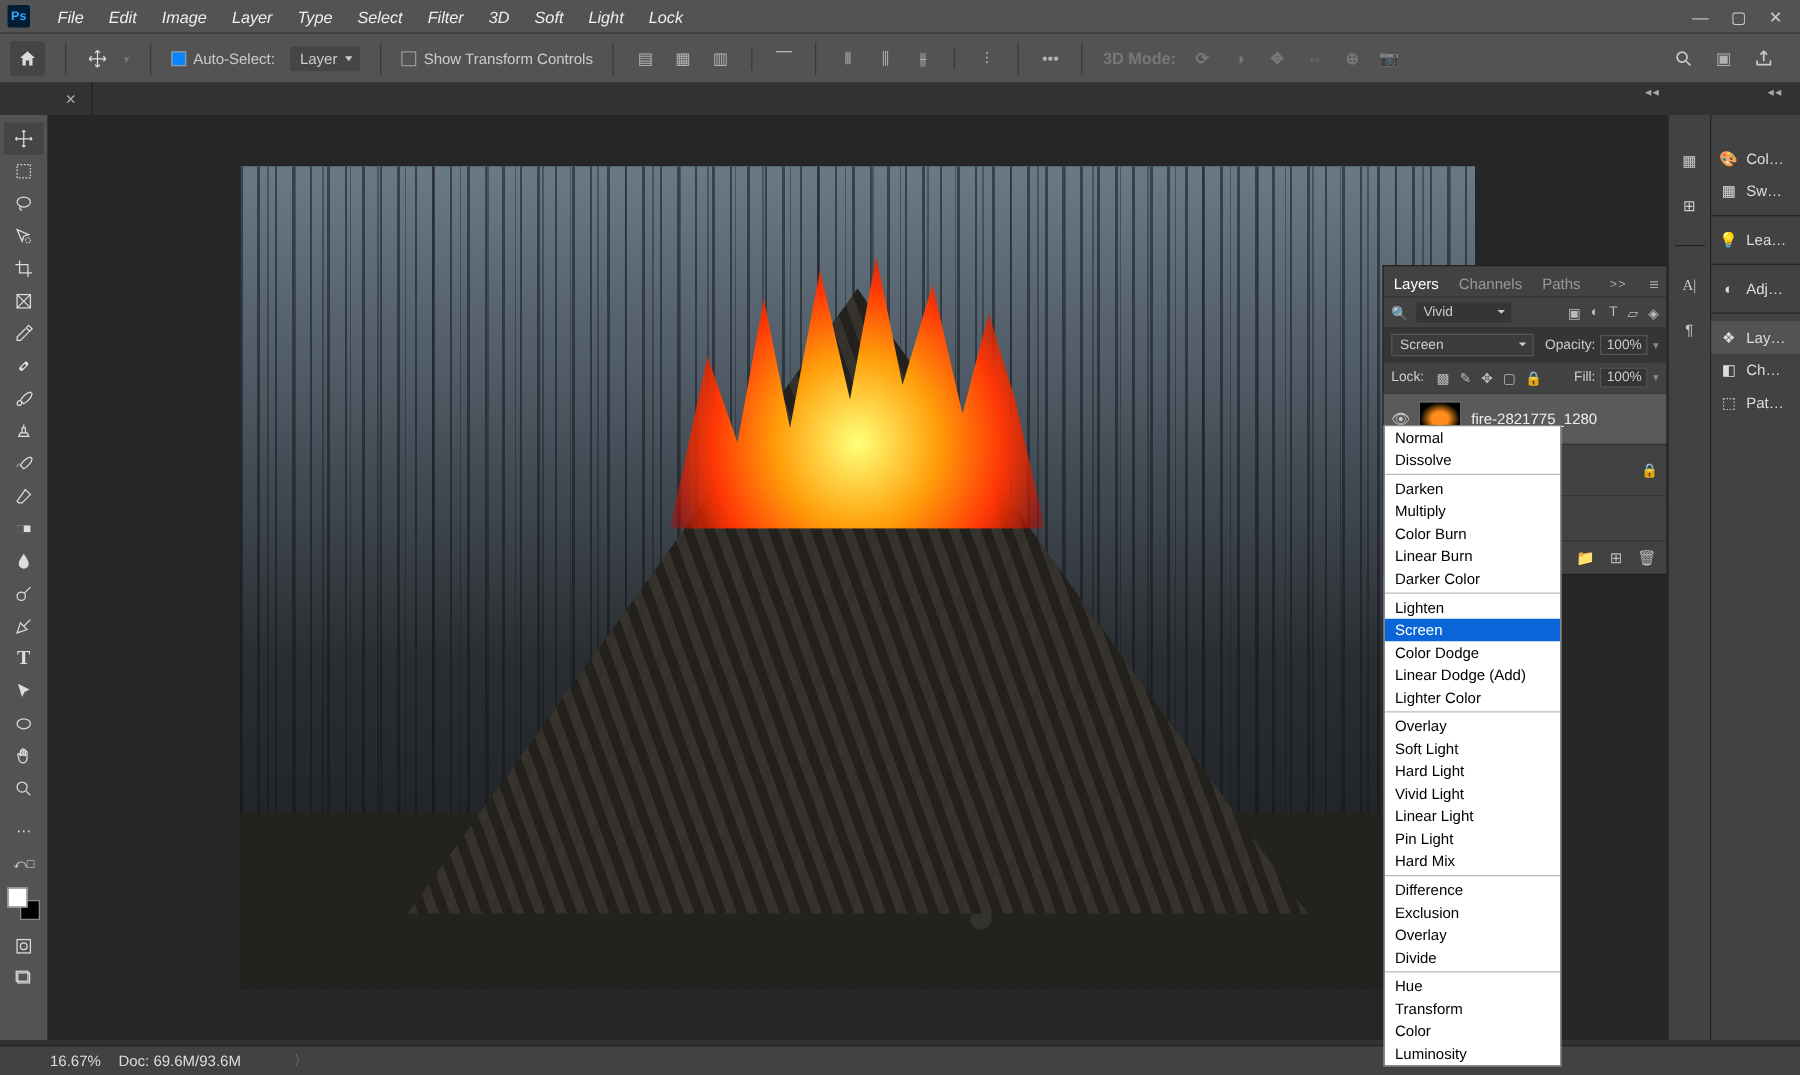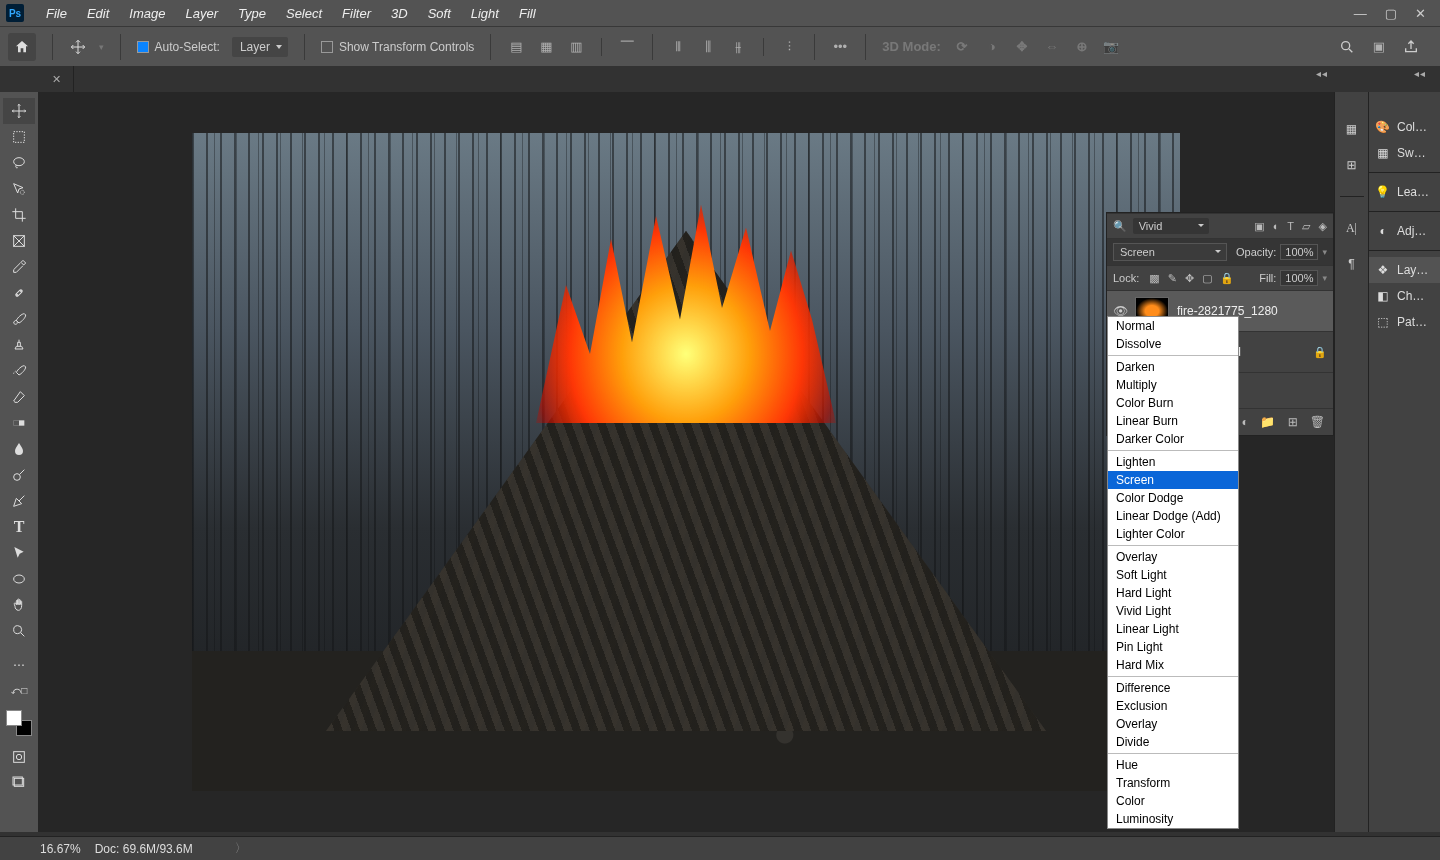--- a/index.html
+++ b/index.html
@@ -69,21 +69,21 @@
 .lock-icons { display: flex; gap: 8px; margin-left: 4px; color: #bbb; align-items: center; }
 .layer-item { display: flex; align-items: center; padding: 6px; gap: 8px; border-top: 1px solid #333; }
 .layer-item.sel { background: #5a5a5a; }
 .eye { width: 14px; color: #ccc; }
 .thumb { width: 34px; height: 28px; background: #222; border: 1px solid #666; }
 .thumb.fire-th { background: radial-gradient(ellipse, #ff8c1a 30%, #000 70%); }
 .thumb.bg-th { background: linear-gradient(#708090, #2a2e32); }
 .layer-name { font-size: 12px; color: #eee; }
 .lock-ind { margin-left: auto; color: #aaa; font-size: 11px; }
 .layer-bottom { display: flex; justify-content: flex-end; gap: 12px; padding: 6px 8px; border-top: 1px solid #333; color: #bbb; font-size: 12px; }
-.blend-dropdown { position: absolute; left: 0; top: 77px; width: 132px; background: #fff; color: #000; border: 1px solid #888; z-index: 20; font-size: 12px; max-height: 560px; }
+.blend-dropdown { position: absolute; left: 0; top: 77px; width: 142px; background: #fff; color: #000; border: 1px solid #888; z-index: 20; font-size: 12px; max-height: 560px; }
 .blend-dropdown .bitem { padding: 2px 8px; cursor: default; }
 .blend-dropdown .bitem.sel { background: #0a66d8; color: #fff; }
 .blend-dropdown hr { border: none; border-top: 1px solid #bbb; margin: 2px 0; }
 .statusbar { position: absolute; left: 0; right: 0; bottom: 0; height: 24px; background: #424242; display: flex; align-items: center; padding: 0 40px; gap: 14px; font-size: 12px; color: #ddd; border-top: 1px solid #222; }
 .statusbar .chev { color: #888; margin-left: 28px; }
 .collapse-arrows { position: absolute; right: 14px; top: 68px; color: #aaa; font-size: 10px; letter-spacing: 1px; z-index: 3; }
 .collapse-arrows2 { position: absolute; right: 112px; top: 68px; color: #aaa; font-size: 10px; letter-spacing: 1px; z-index: 3; }
 </style>
 </head>
 <body>
@@ -93,21 +93,21 @@
   <div class="menu-item">File</div>
   <div class="menu-item">Edit</div>
   <div class="menu-item">Image</div>
   <div class="menu-item">Layer</div>
   <div class="menu-item">Type</div>
   <div class="menu-item">Select</div>
   <div class="menu-item">Filter</div>
   <div class="menu-item">3D</div>
   <div class="menu-item">Soft</div>
   <div class="menu-item">Light</div>
-  <div class="menu-item">Fill</div>
+  <div class="menu-item">Lock</div>
   <div class="window-controls">
     <span>—</span>
     <span>▢</span>
     <span>✕</span>
   </div>
 </div>
 
 <div class="optionsbar">
   <div class="home-btn">
     <svg viewBox="0 0 24 24" width="16" height="16" fill="#ddd">
@@ -371,20 +371,27 @@
         <span>Ch…</span>
       </div>
     <div class="rd-row">
         <span class="ic">⬚</span>
         <span>Pat…</span>
       </div>
   </div>
 </div>
 
 <div class="layers-panel">
+  <div class="layers-tabs">
+    <span class="lt active">Layers</span>
+    <span class="lt">Channels</span>
+    <span class="lt">Paths</span>
+    <span class="more">&gt;&gt;</span>
+    <span class="menu">≡</span>
+  </div>
   <div class="lp-row">
     <span style="color:#bbb">🔍</span>
     <div class="lp-kind">Vivid</div>
     <div class="lp-filter-icons">
       <span>▣</span>
       <span>◐</span>
       <span>T</span>
       <span>▱</span>
       <span>◈</span>
     </div>

